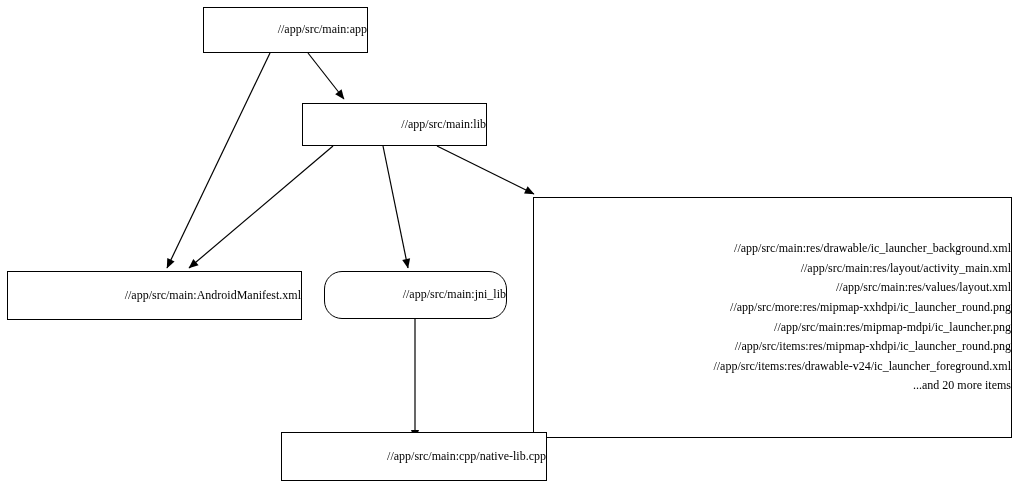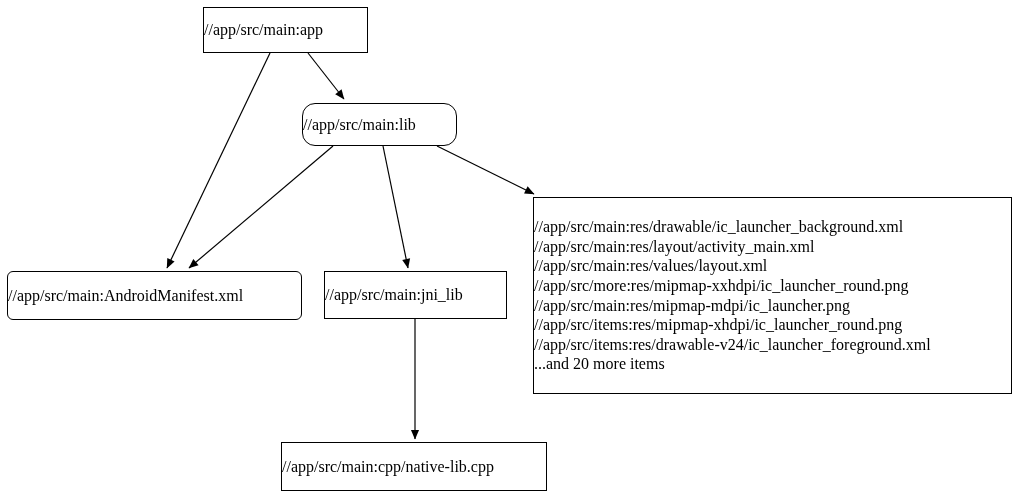--- a/index.html
+++ b/index.html
@@ -23,33 +23,33 @@
     width: 1018px;
     height: 496px;
   }
   .node {
     position: absolute;
     box-sizing: border-box;
     border: 1px solid #000000;
     background: #ffffff;
     display: flex;
     flex-direction: column;
-    align-items: flex-start;
+    align-items: flex-end;
     justify-content: center;
     text-align: center;
-    font-size: 16px;
+    font-size: 12px;
     line-height: 19.6px;
     white-space: nowrap;
   }
   .node-app      { left: 203px; top: 7px;   width: 165px; height: 46px; }
-  .node-lib      { left: 302px; top: 103px; width: 155px; height: 43px; border-radius: 13px; }
-  .node-manifest { left: 7px;   top: 271px; width: 295px; height: 49px; border-radius: 6px; }
-  .node-jni      { left: 324px; top: 271px; width: 183px; height: 48px; }
-  .node-res      { left: 533px; top: 197px; width: 479px; height: 197px; }
-  .node-cpp      { left: 281px; top: 442px; width: 266px; height: 49px; }
+  .node-lib      { left: 302px; top: 103px; width: 185px; height: 43px; }
+  .node-manifest { left: 7px;   top: 271px; width: 295px; height: 49px; }
+  .node-jni      { left: 324px; top: 271px; width: 183px; height: 48px; border-radius: 18px; }
+  .node-res      { left: 533px; top: 197px; width: 479px; height: 241px; }
+  .node-cpp      { left: 281px; top: 432px; width: 266px; height: 49px; }
   .edge-line {
     stroke: #000000;
     stroke-width: 1.2;
   }
 </style>
 </head>
 <body>
 
 <div id="canvas">
 

